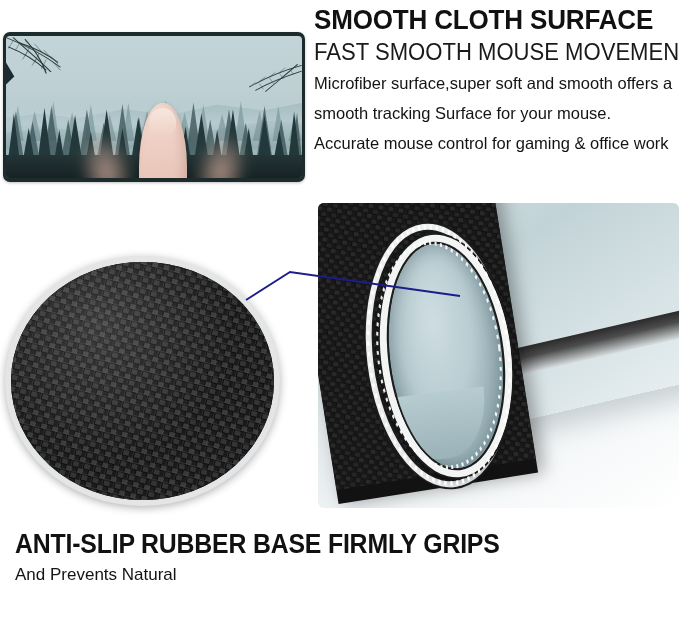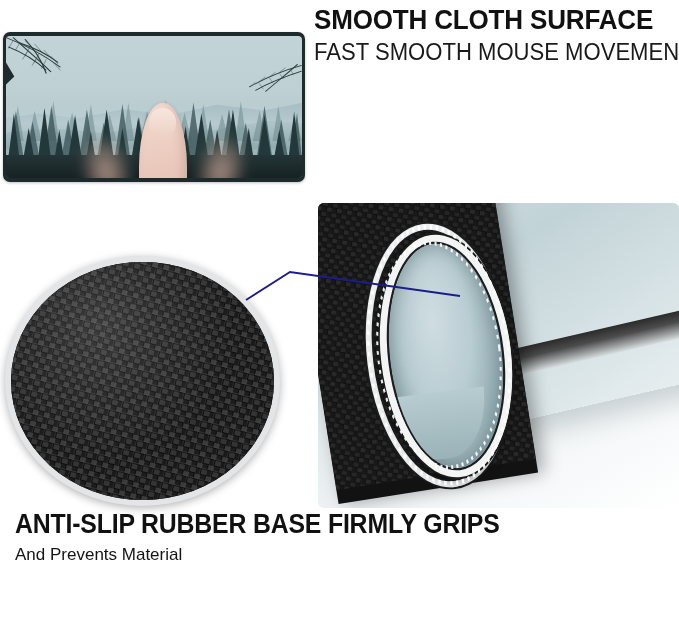--- a/index.html
+++ b/index.html
@@ -155,21 +155,21 @@
   .zoom-weave{position:absolute;inset:0;}
   .zoom-sheen{
     position:absolute;inset:0;border-radius:50%;
     background:radial-gradient(ellipse at 34% 26%,rgba(255,255,255,.14) 0%,rgba(255,255,255,0) 55%);
   }
 
   
   .leader{position:absolute;left:0;top:190px;width:679px;height:180px;pointer-events:none;}
 
   
-  .bottom-text{position:absolute;left:15px;top:508px;width:640px;}
+  .bottom-text{position:absolute;left:15px;top:528px;width:640px;}
   .h-bottom{
     font-family:"Liberation Sans Narrow","Liberation Sans",sans-serif;
     font-weight:bold;font-size:27px;line-height:32px;color:#111;
     letter-spacing:-0.2px;white-space:nowrap;
     transform:scaleX(.92);transform-origin:left center;margin:0;
   }
   .b-line{font-size:17px;line-height:30px;color:#141414;margin:0;}
   .b-line.indent{padding-left:7px;}
 </style>
 </head>
@@ -301,20 +301,21 @@
         <div class="blurL"></div>
         <div class="blurR"></div>
         <div class="hand"></div>
       </div>
     </div>
   </div>
 
   <div class="right-text">
     <div class="h-main">SMOOTH CLOTH SURFACE</div>
     <div class="h-sub">FAST SMOOTH MOUSE MOVEMENT</div>
+    <p class="body-copy">Microfiber surface,super soft and smooth offers a smooth tracking Surface for your mouse. Accurate mouse control for gaming &amp; office work</p>
   </div>
 
   <div class="roll-photo">
     <div class="roll-surface"></div>
     <div class="roll-surface-edge"></div>
 
     <div class="roll-black">
       <svg class="roll-weave" viewBox="0 0 200 300" preserveAspectRatio="none">
         <defs>
           <pattern id="weaveRoll" width="10" height="10" patternUnits="userSpaceOnUse" patternTransform="rotate(18)">
@@ -357,16 +358,16 @@
     </svg>
     <div class="zoom-sheen"></div>
   </div>
 
   <svg class="leader" viewBox="0 0 679 180" preserveAspectRatio="none">
     <polyline points="246,110 290,82 460,106" fill="none" stroke="#1c1c8c" stroke-width="1.8"></polyline>
   </svg>
 
   <div class="bottom-text">
     <div class="h-bottom">ANTI-SLIP RUBBER BASE FIRMLY GRIPS</div>
-    <p class="b-line">And Prevents Material</p>
+    <p class="b-line">And Prevents Natural</p>
   </div>
 
 </div>
 
 </body></html>

